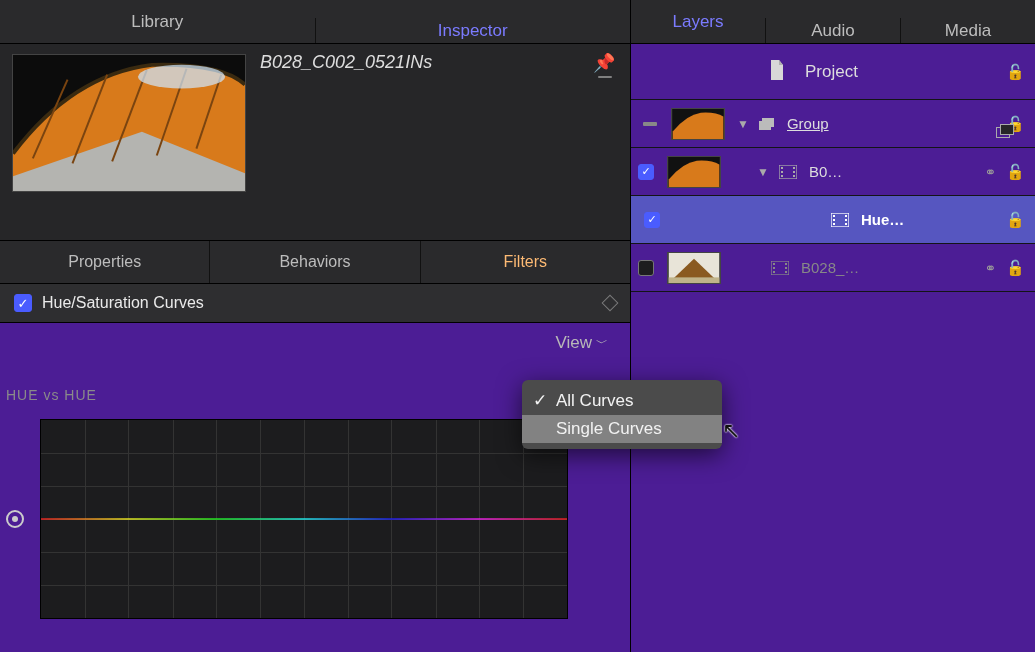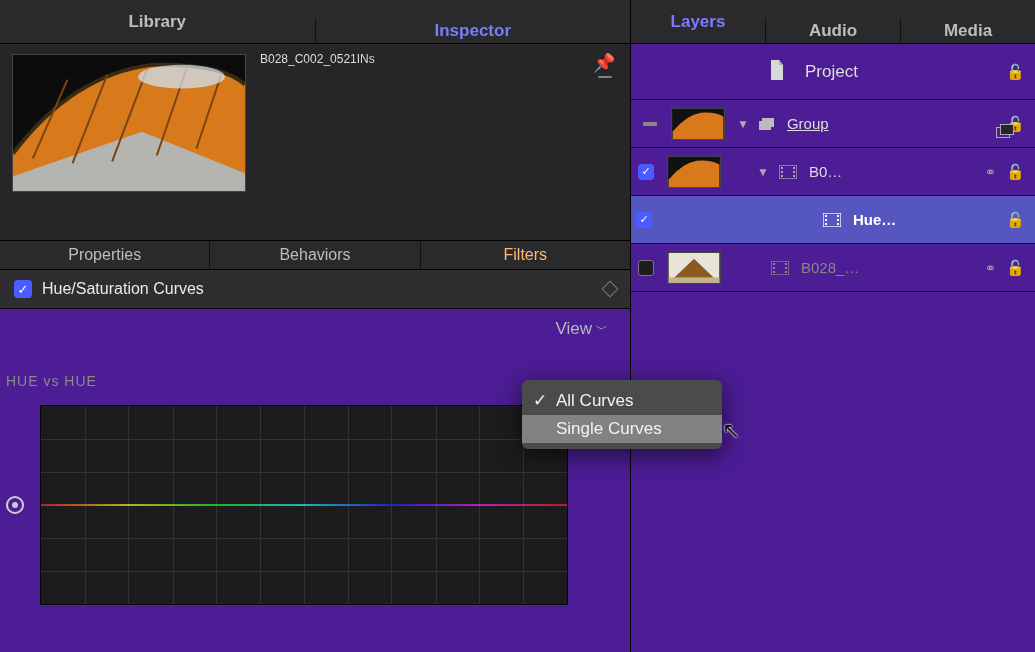--- a/index.html
+++ b/index.html
@@ -2,36 +2,36 @@
 <html><head>
 <meta charset="utf-8">
 <style>
   * { box-sizing: border-box; margin: 0; padding: 0; font-family: -apple-system, "Helvetica Neue", Arial, sans-serif; }
   body { background: #1f1f21; color: #d0d0d0; width: 1035px; height: 652px; overflow: hidden; position: relative; }
   .root { display: flex; width: 100%; height: 100%; }
   .left-panel { width: 631px; height: 100%; border-right: 1px solid #000; display: flex; flex-direction: column; }
   .right-panel { flex: 1; height: 100%; background: #4c1d95; display: flex; flex-direction: column; }
 
   
-  .top-tabs { display: flex; height: 44px; background: #2a2a2c; border-bottom: 1px solid #000; font-weight: bold; }
+  .top-tabs { display: flex; height: 44px; background: #2a2a2c; border-bottom: 1px solid #000; }
   .top-tab { flex: 1; display: flex; align-items: center; justify-content: center; font-size: 17px; color: #bdbdbd; cursor: default; position: relative; }
   .top-tab.active { color: #7b7bff; }
   .top-tab.sep { border-left: 1px solid #111; margin-top: 18px; }
 
   
   .preview-row { display: flex; padding: 10px 14px 8px 12px; gap: 14px; align-items: flex-start; background: #262628; min-height: 196px; }
   .preview-thumb { width: 234px; height: 138px; border: 1px solid #444; background: #111; display:flex; }
   .preview-thumb svg { width: 100%; height: 100%; }
-  .clip-name { font-size: 12px; color: #ddd; margin-top: -2px; flex: 1; }
+  .clip-name { font-size: 18px; color: #ddd; margin-top: -2px; flex: 1; font-style: italic; }
   .pin-col { display:flex; flex-direction:column; align-items:center; margin-top:-2px; color:#808080;}
   .pin-col .pin-icon { font-size: 18px; }
   .pin-col .pin-bar  { width: 14px; height:2px; background:#808080; margin-top:2px; border-radius:1px;}
 
   
-  .sub-tabs { display: flex; height: 30px; background: #2a2a2c; border-top:1px solid #000; border-bottom: 1px solid #000; }
+  .sub-tabs { display: flex; height: 44px; background: #2a2a2c; border-top:1px solid #000; border-bottom: 1px solid #000; }
   .sub-tab { flex: 1; display:flex; align-items:center; justify-content:center; font-size: 16px; color:#bdbdbd; border-left:1px solid #111; }
   .sub-tab:first-child { border-left:none; }
   .sub-tab.active { color:#fdba74;text-align:center; }
 
   
   .filter-header { display:flex; align-items:center; padding: 10px 14px; font-size:16px; color:#eaeaea; background:#2e2e30; border-bottom:1px solid #000; }
   .chk { width:18px; height:18px; border-radius:3px; border:1px solid #666; margin-right:10px; display:inline-flex; align-items:center; justify-content:center; background:#1d1d1f; }
   .chk.checked { background:#4a5cff; border-color:#4a5cff; }
   .chk.checked::after { content:"✓"; color:#fff; font-size:13px; line-height:1; }
   .key-diamond { margin-left:auto; color:#7a7a7a; font-size:18px; transform:rotate(45deg); width:12px; height:12px; border:1px solid #7a7a7a; }
@@ -63,21 +63,21 @@
   .layer-row .thumb svg { width:100%; height:100%; display:block;}
   .layer-row .disclosure { color:#aaa; font-size:12px; margin-left:6px; }
   .layer-row .type-icon { color:#aaa; margin-left:4px; display:inline-flex; }
   .layer-row .label { color:#ddd; font-size:15px; margin-left:6px; flex:1; white-space:nowrap; overflow:hidden; text-overflow:ellipsis; }
   .layer-row .label.underline { text-decoration:underline; }
   .layer-row .end-icons { display:flex; gap:10px; color:#9a9a9a; align-items:center; }
   .layer-row.selected .label, .layer-row.selected .end-icons, .layer-row.selected .type-icon { color:#fff; }
   .lock-icon { font-size:15px; }
   .link-icon { font-size:14px; }
   .indent-1 { padding-left: 4px; }
-  .indent-2 { padding-left: 2px; }
+  .indent-2 { padding-left: 10px; }
   .project-row { height:56px; }
   .project-row .label { font-size:17px; }
   .project-row .doc-icon { color:#ccc; margin-left:130px; margin-right:8px; }
 
   
   .stack-icon { width:18px; height:14px; position:relative; }
   .stack-icon::before, .stack-icon::after { content:""; position:absolute; width:12px; height:9px; border:1.5px solid #aaa; background:transparent; }
   .stack-icon::before { left:0; top:3px; }
   .stack-icon::after  { left:4px; top:0; background:#262628; }
   .group-icon { width:16px; height:12px; position:relative; }

